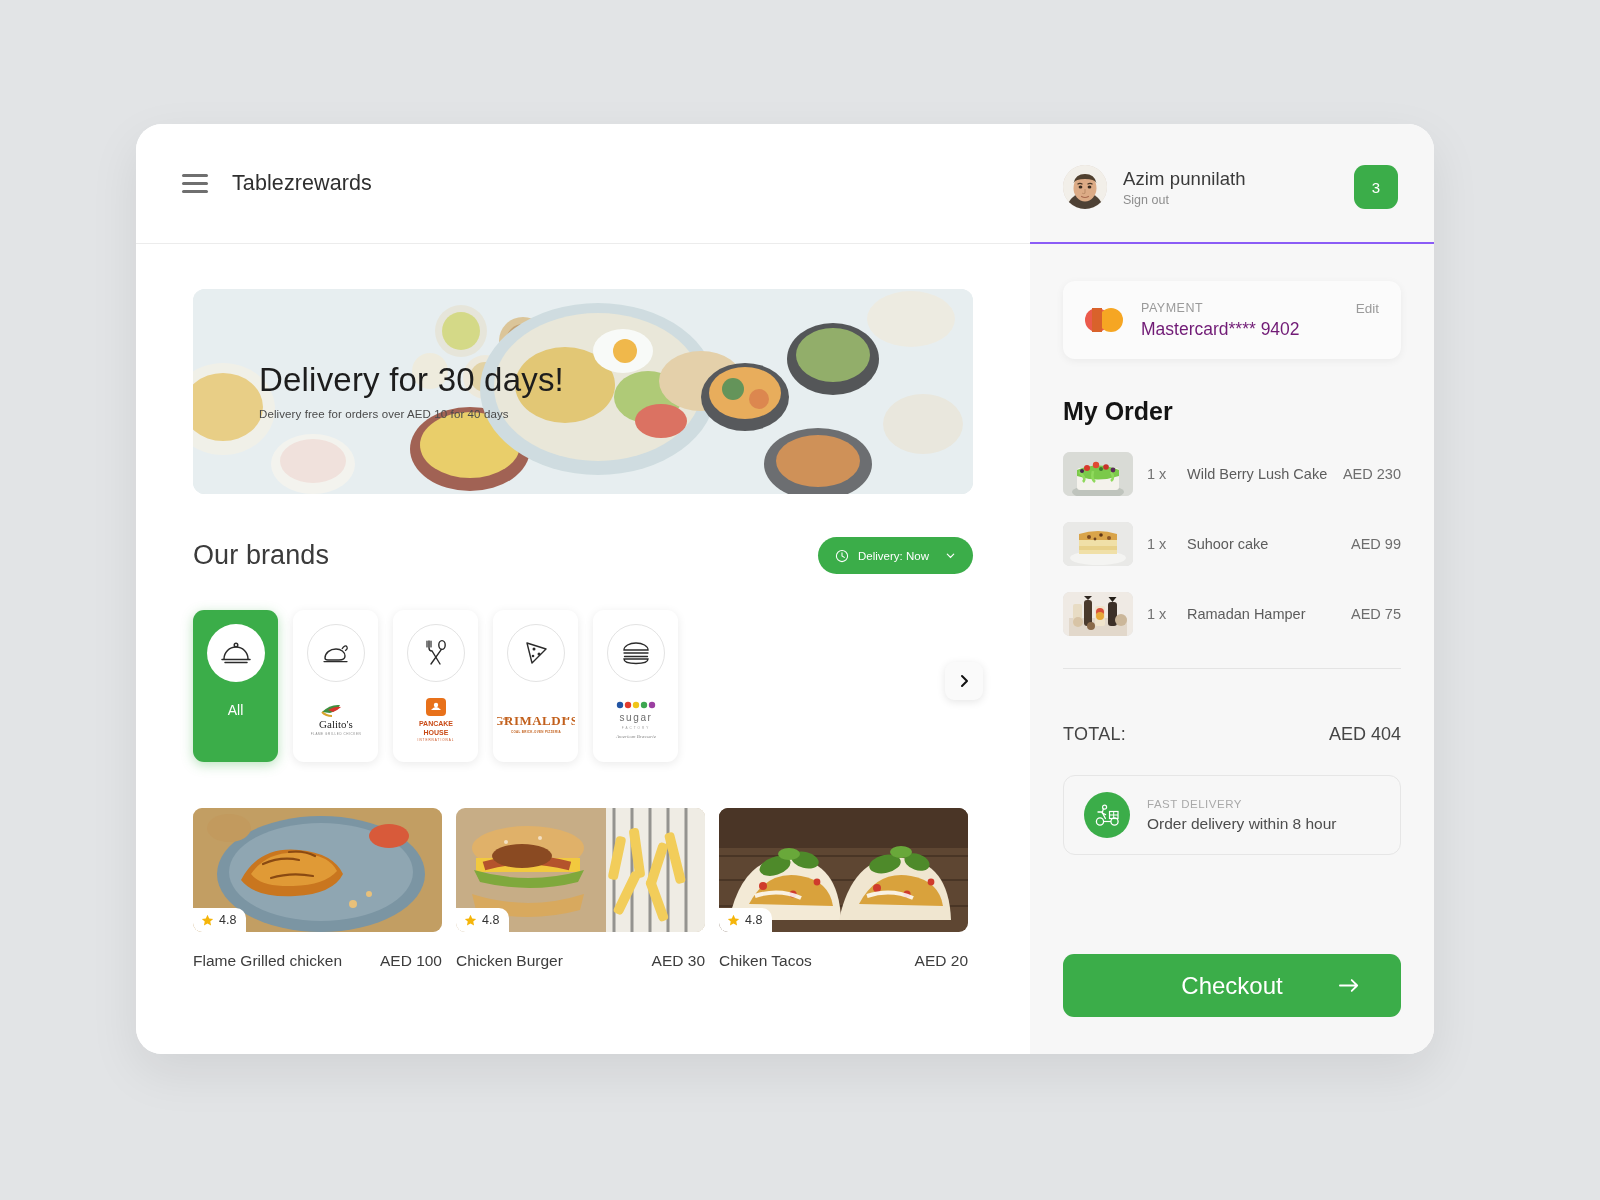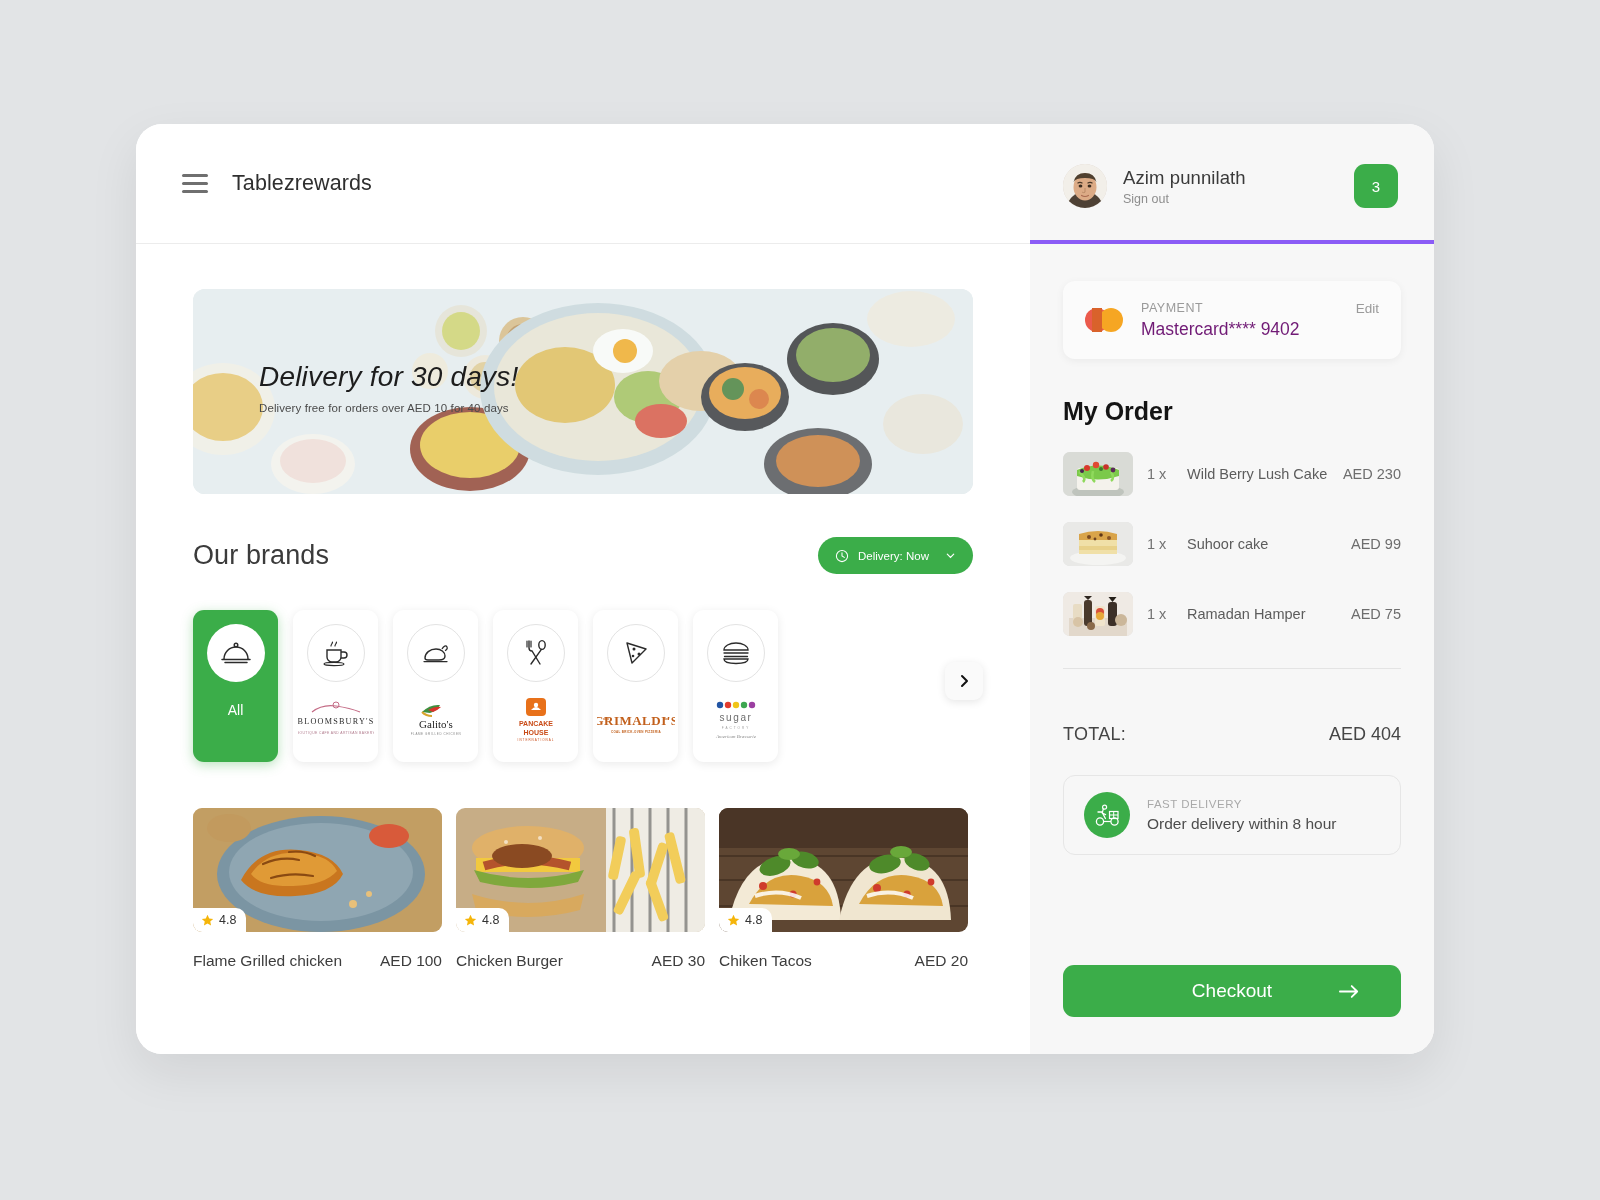--- a/index.html
+++ b/index.html
@@ -49,21 +49,21 @@
   .content { flex: 1; padding: 45px 57px 0 57px; overflow: hidden; }
 
   
   .hero {
     height: 205px; border-radius: 12px; overflow: hidden;
     position: relative;
     background: linear-gradient(180deg,#e8eef0 0%, #dfe8ea 100%);
   }
   .hero-art { position: absolute; inset: 0; }
   .hero-text { position: absolute; left: 66px; top: 72px; }
-  .hero-title { font-size: 28px; color: #1d1d1d; letter-spacing: .2px; font-style: italic; }
+  .hero-title { font-size: 33px; color: #1d1d1d; letter-spacing: .2px; }
   .hero-sub { font-size: 11.5px; color: #4a4a4a; margin-top: 9px; letter-spacing: .1px; }
 
   
   .sect-head { display: flex; align-items: center; justify-content: space-between; margin-top: 43px; }
   .sect-title { font-size: 27px; color: #3b3b3b; letter-spacing: .1px; }
   .pill {
     height: 37px; background: #3bad49; color: #fff; border-radius: 19px;
     display: flex; align-items: center; gap: 9px; padding: 0 17px;
     font-size: 11.5px; cursor: pointer; border: 0; font-family: inherit;
   }
@@ -106,21 +106,21 @@
     padding: 5px 10px 5px 8px; font-size: 12.5px; color: #333;
   }
   .star { width: 13px; height: 13px; }
   .frow { display: flex; justify-content: space-between; align-items: baseline; margin-top: 20px; }
   .fname { font-size: 15.5px; color: #3d3d3d; }
   .fprice { font-size: 15.5px; color: #3d3d3d; }
 
   
   .panel { width: 404px; height: 100%; background: #f7f7f7; display: flex; flex-direction: column; }
   .panel-top {
-    height: 120px; flex: none; border-bottom: 4px solid #8b5cf6;
+    height: 120px; flex: none; border-bottom: 2px solid #8b5cf6;
     display: flex; align-items: center; padding: 8px 36px 0 33px; gap: 16px;
   }
   .avatar {
     width: 44px; height: 44px; border-radius: 50%; overflow: hidden; flex: none;
     background: #d9cfc6; position: relative;
   }
   .uname { font-size: 18.5px; color: #3a3a3a; letter-spacing: .1px; }
   .signout { font-size: 12.5px; color: #8d8d8d; margin-top: 3px; cursor: pointer; }
   .countbadge {
     margin-left: auto; width: 44px; height: 44px; border-radius: 11px;
@@ -158,22 +158,22 @@
 
   .fastbox {
     margin-top: 30px; border: 1px solid #e6e6e6; border-radius: 12px;
     height: 80px; display: flex; align-items: center; padding: 0 20px; gap: 17px;
   }
   .scooter { width: 46px; height: 46px; border-radius: 50%; background: #3bad49; display: flex; align-items: center; justify-content: center; flex: none; }
   .fastlabel { font-size: 11.5px; color: #a9a9a9; letter-spacing: .5px; }
   .fastvalue { font-size: 15.5px; color: #4d4d4d; margin-top: 5px; }
 
   .checkout {
-    margin: auto 0 37px 0; height: 52px; background: #3bad49; border-radius: 11px;
-    color: #fff; font-size: 19px; font-family: inherit; border: 0; cursor: pointer;
+    margin: auto 0 37px 0; height: 63px; background: #3bad49; border-radius: 11px;
+    color: #fff; font-size: 24px; font-family: inherit; border: 0; cursor: pointer;
     display: flex; align-items: center; justify-content: center; position: relative;
   }
   .checkout .arw { position: absolute; right: 42px; width: 20px; height: 15px; }
 </style>
 </head>
 <body>
 
 <div class="app">
 
   <div class="main">
@@ -252,38 +252,20 @@
             <svg width="32" height="30" viewBox="0 0 32 30">
               <path d="M4 21c0-6.6 5.4-12 12-12s12 5.4 12 12" fill="none" stroke="#2b2b2b" stroke-width="1.5"></path>
               <line x1="2" y1="21.6" x2="30" y2="21.6" stroke="#2b2b2b" stroke-width="1.5" stroke-linecap="round"></line>
               <line x1="5" y1="24.6" x2="27" y2="24.6" stroke="#2b2b2b" stroke-width="1.5" stroke-linecap="round"></line>
               <circle cx="16" cy="7" r="1.8" fill="none" stroke="#2b2b2b" stroke-width="1.4"></circle>
             </svg>
           </div>
           <div class="blabel-all">All</div>
         </div>
 
-        <div class="bcard">
-          <div class="bicon">
-            <svg width="30" height="28" viewBox="0 0 30 28">
-              <path d="M6 11h14v7a5 5 0 0 1-5 5h-4a5 5 0 0 1-5-5z" fill="none" stroke="#2b2b2b" stroke-width="1.4"></path>
-              <path d="M20 13h3a3 3 0 0 1 0 6h-3" fill="none" stroke="#2b2b2b" stroke-width="1.4"></path>
-              <ellipse cx="13" cy="25" rx="10" ry="1.6" fill="none" stroke="#2b2b2b" stroke-width="1.2"></ellipse>
-              <path d="M10 7c0-2 1.5-2 1.5-4M14 7c0-2 1.5-2 1.5-4" fill="none" stroke="#2b2b2b" stroke-width="1.2" stroke-linecap="round"></path>
-            </svg>
-          </div>
-          <div class="blogo">
-            <svg width="76" height="42" viewBox="0 0 76 42">
-              <path d="M14 12q10-8 24-6t24 6" fill="none" stroke="#c46c86" stroke-width="1.1"></path>
-              <circle cx="38" cy="5" r="3" fill="none" stroke="#c46c86" stroke-width="1"></circle>
-              <text x="38" y="24" font-family="Liberation Serif, serif" font-size="8.2" fill="#2e2e2e" text-anchor="middle" letter-spacing="1.2">BLOOMSBURY'S</text>
-              <text x="38" y="34" font-family="Liberation Sans, sans-serif" font-size="3.4" fill="#b07a8c" text-anchor="middle" letter-spacing=".4">BOUTIQUE CAFE AND ARTISAN BAKERY</text>
-            </svg>
-          </div>
-        </div>
 
         <div class="bcard">
           <div class="bicon">
             <svg width="32" height="28" viewBox="0 0 32 28">
               <path d="M5 19c0-5 5-9 11-9 5 0 9 3 9 7 0 3-3 4-6 4H8c-2 0-3-1-3-2z" fill="none" stroke="#2b2b2b" stroke-width="1.4"></path>
               <path d="M22 10c1.5-3 4-4 5-2 .8 1.6-.5 3-2 3.6" fill="none" stroke="#2b2b2b" stroke-width="1.3"></path>
               <line x1="4" y1="22.6" x2="27" y2="22.6" stroke="#2b2b2b" stroke-width="1.3" stroke-linecap="round"></line>
             </svg>
           </div>
           <div class="blogo">

